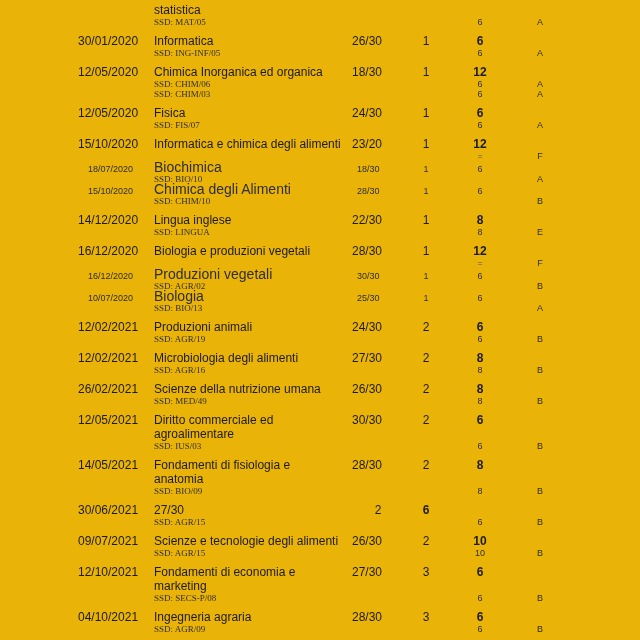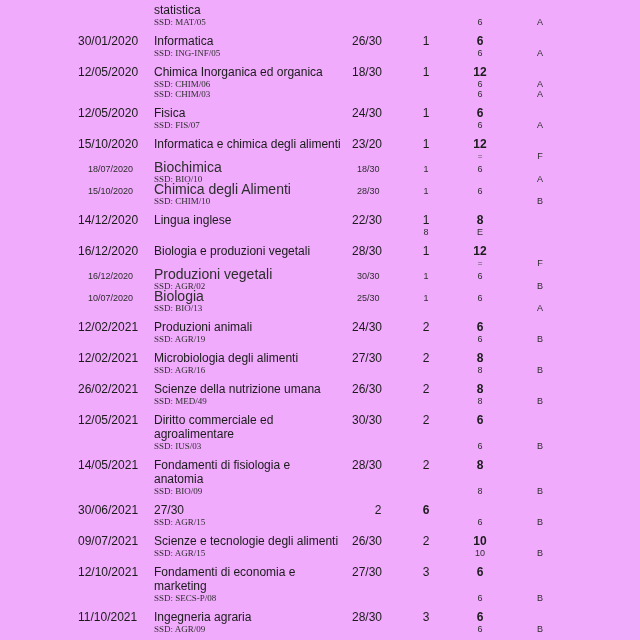--- a/index.html
+++ b/index.html
@@ -2,21 +2,21 @@
 <html><head>
 <meta charset="utf-8">
 <style>
   * { box-sizing: border-box; margin: 0; padding: 0; }
   html, body { background: #ffffff; }
   .page {
     position: relative;
     width: 640px;
     height: 640px;
     overflow: hidden;
-    background: #f0abfc;
+    background: #eab308;
     font-family: "Liberation Sans", "DejaVu Sans", sans-serif;
     color: #1b1b1b;
   }
   .rows { padding-left: 78px; }
   .line {
     display: grid;
     grid-template-columns: 76px 198px 52px 44px 64px 56px;
     align-items: baseline;
   }
   .row { margin-bottom: 7px; }
@@ -181,20 +181,21 @@
         <div class="line">
           <span class="c-date">14/12/2020</span>
           <span class="c-title">Lingua inglese</span>
           <span class="c-grade">22/30</span>
           <span class="c-year">1</span>
           <span class="c-credits">8</span>
           <span class="c-letter"></span>
         </div>
         <div class="line">
           <span class="c-date"></span>
+          <span class="c-title ssd">SSD: LINGUA</span>
           <span class="c-grade"></span>
           <span class="c-year"></span>
           <span class="c-credits result-credit">8</span>
           <span class="c-letter">E</span>
         </div>
       </div>
       <div class="row">
         <div class="line">
           <span class="c-date">16/12/2020</span>
           <span class="c-title">Biologia e produzioni vegetali</span>
@@ -406,21 +407,21 @@
           <span class="c-date"></span>
           <span class="c-title ssd">SSD: SECS-P/08</span>
           <span class="c-grade"></span>
           <span class="c-year"></span>
           <span class="c-credits result-credit">6</span>
           <span class="c-letter">B</span>
         </div>
       </div>
       <div class="row">
         <div class="line">
-          <span class="c-date">11/10/2021</span>
+          <span class="c-date">04/10/2021</span>
           <span class="c-title">Ingegneria agraria</span>
           <span class="c-grade">28/30</span>
           <span class="c-year">3</span>
           <span class="c-credits">6</span>
           <span class="c-letter"></span>
         </div>
         <div class="line">
           <span class="c-date"></span>
           <span class="c-title ssd">SSD: AGR/09</span>
           <span class="c-grade"></span>

